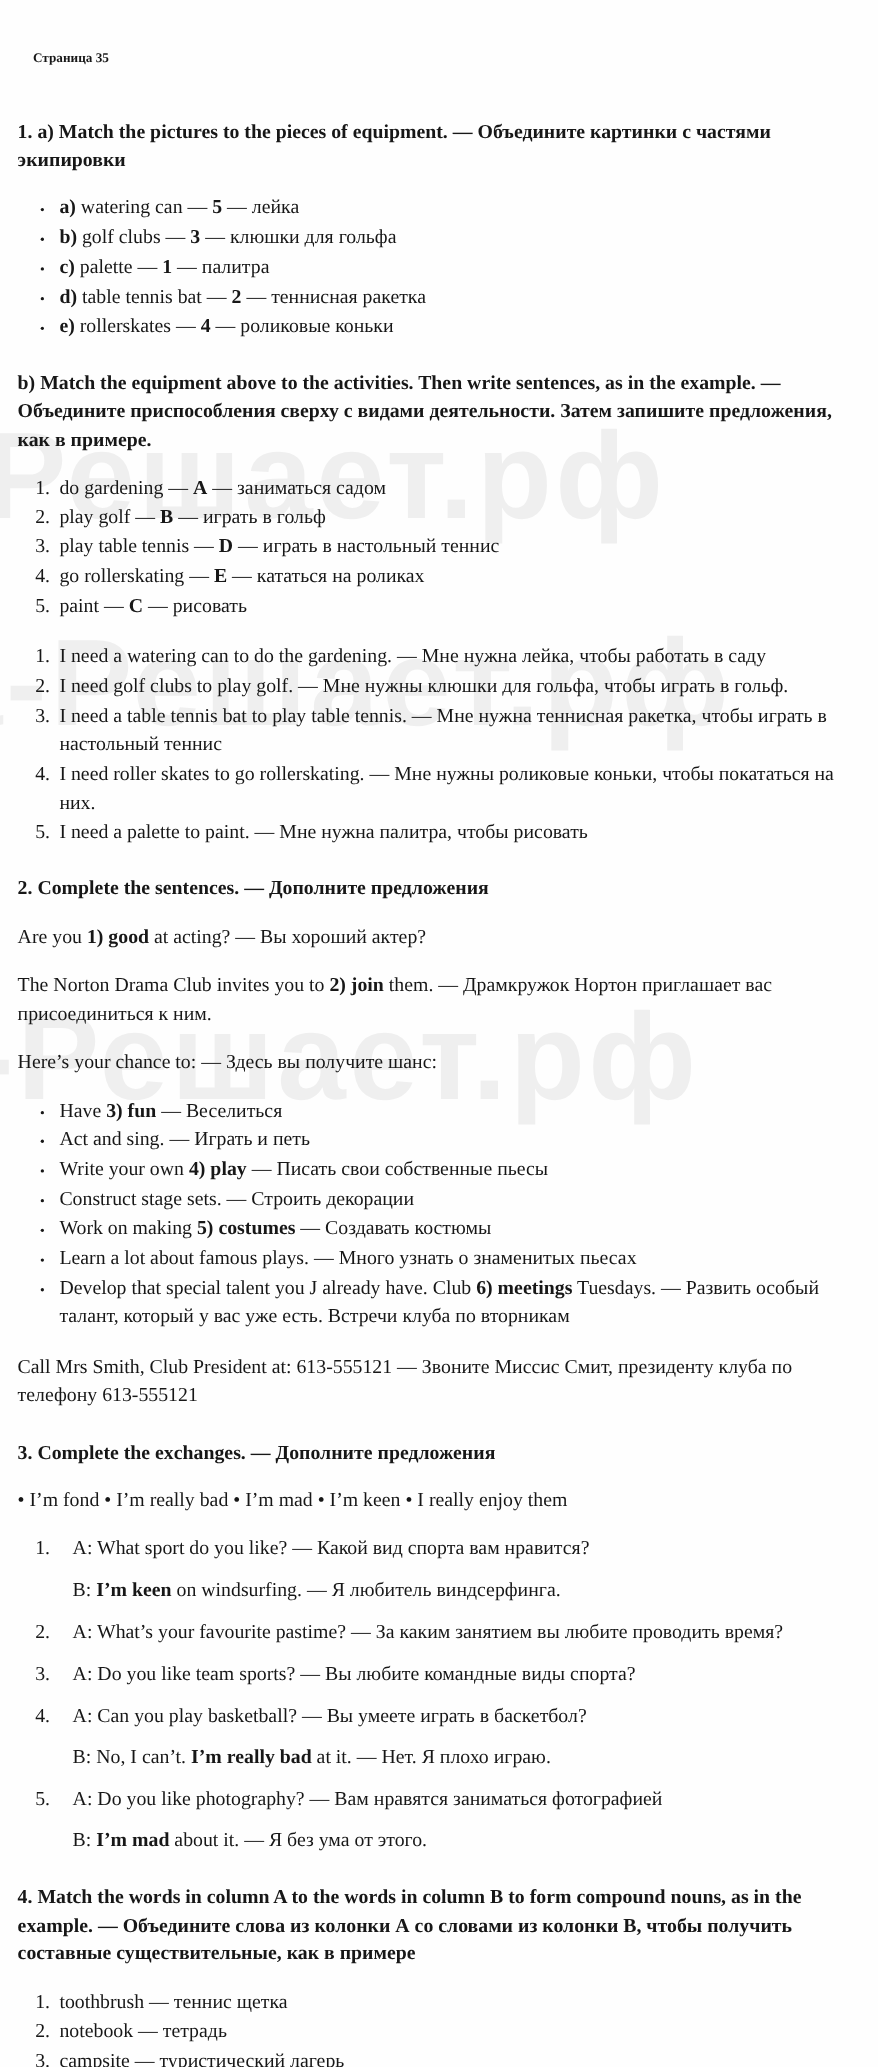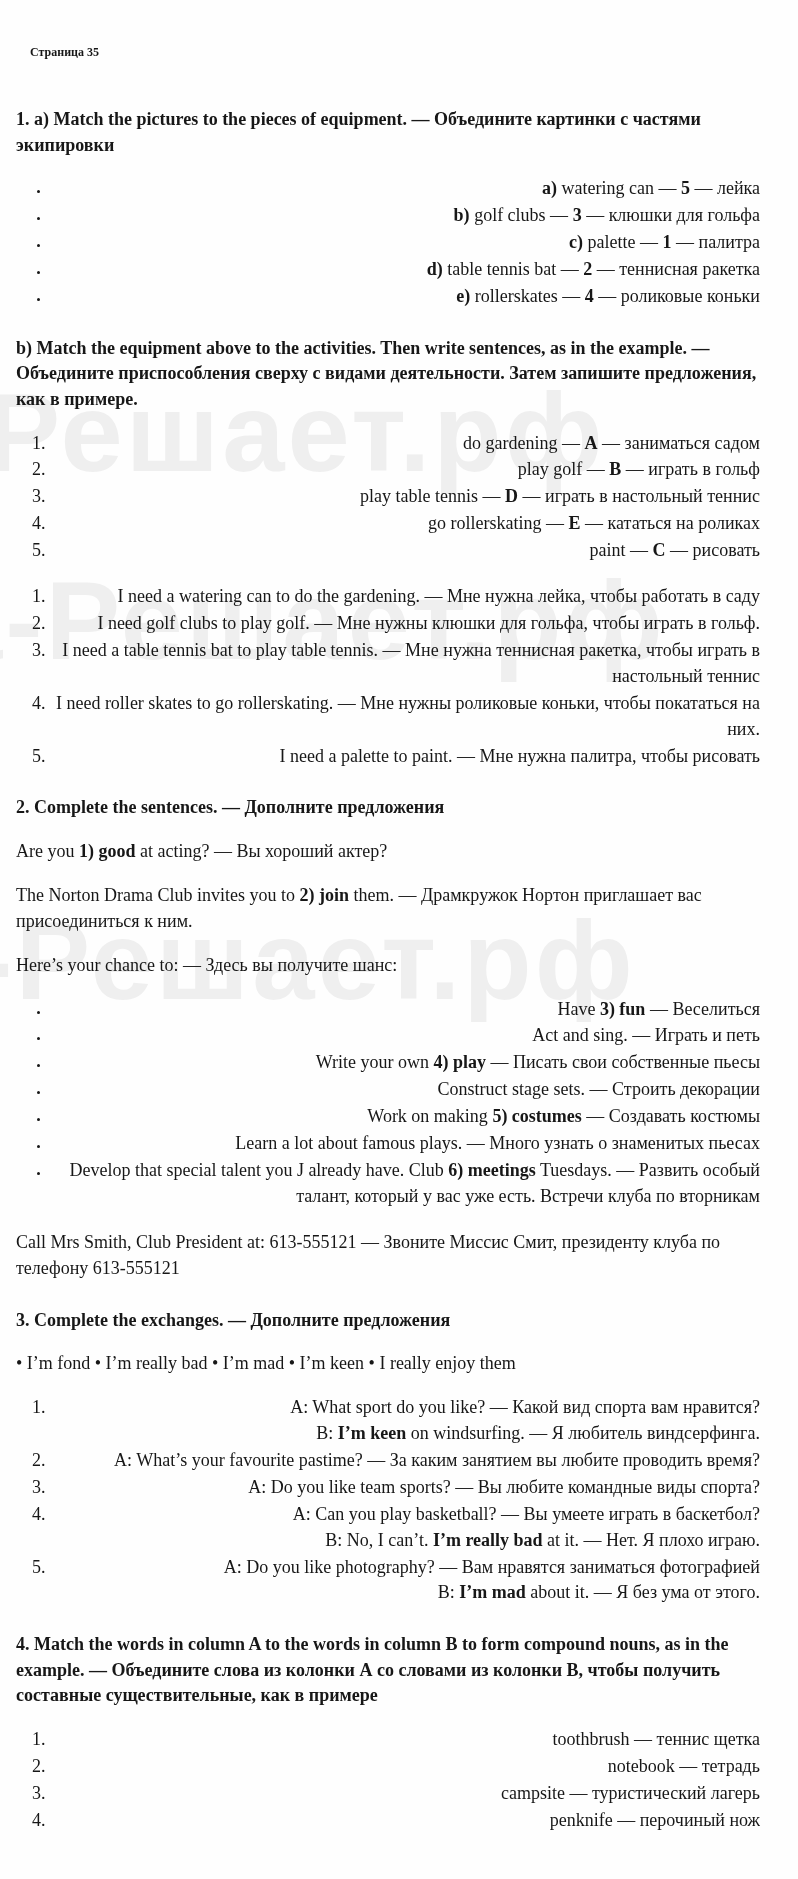--- a/index.html
+++ b/index.html
@@ -29,23 +29,23 @@
   .wm2 { top:540px; left:-60px; }
   .wm3 { top:880px; left:-90px; }
   .content { position:relative; z-index:1; }
   .page-title { font-weight:bold; font-size:12px; margin:0 0 46px 14px; }
   h2.ex-heading { font-size:18px; font-weight:bold; margin:26px 0 18px 0; line-height:1.42; }
   p.para { margin:18px 0; }
   ul.dotlist, ol.numlist { margin:16px 0 20px 0; padding-left:34px; }
   ul.dotlist { list-style-type:disc; }
   ul.dotlist li::marker { font-size:0.62em; }
   ol.numlist { list-style-type:decimal; }
-  li { padding-left:4px; margin:1px 0;text-align:right; }
+  li { padding-left:4px; margin:1px 0; }
   .b { font-weight:bold; }
-  .exchange-line { margin:0; }
+  .exchange-line { margin:12px; }
 </style>
 </head>
 <body>
 
 <div class="page">
 
   <div class="wm-layer">
     <span class="wm wm1">а-Решает.рф</span>
     <span class="wm wm2">а-Решает.рф</span>
     <span class="wm wm3">а-Решает.рф</span>

